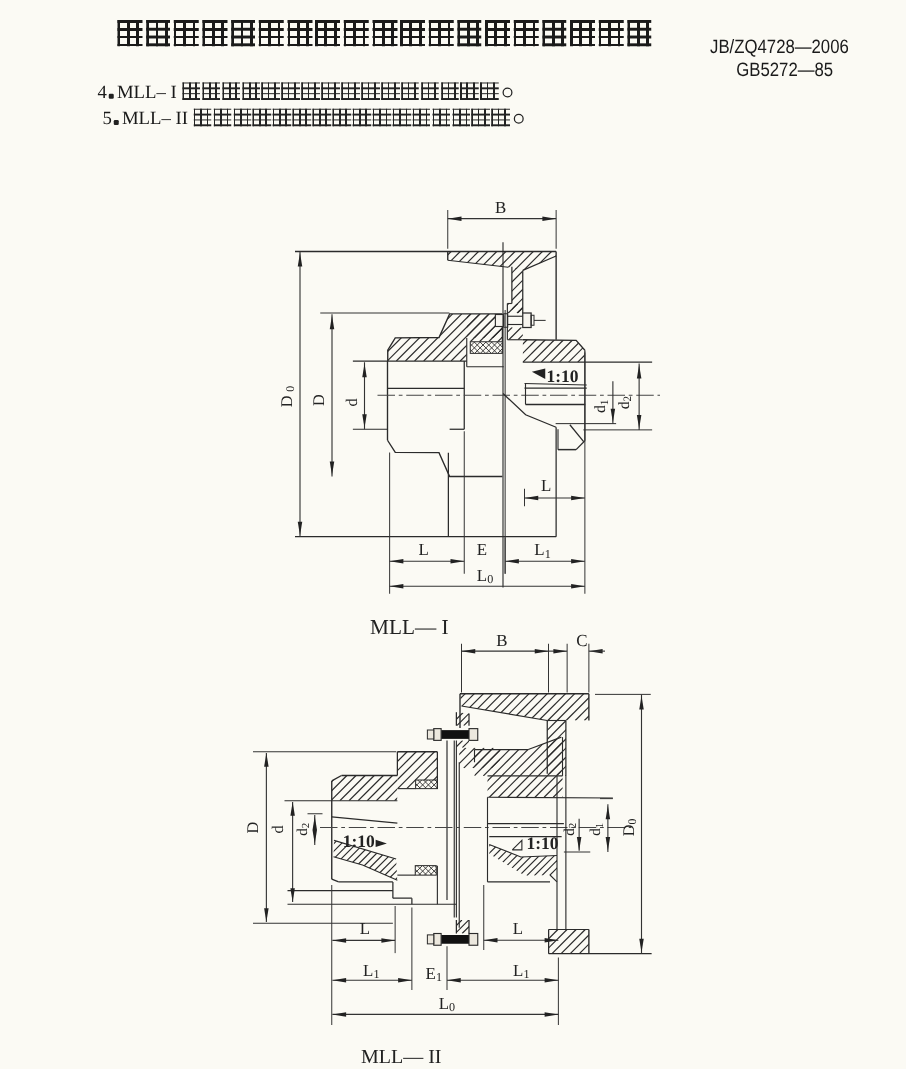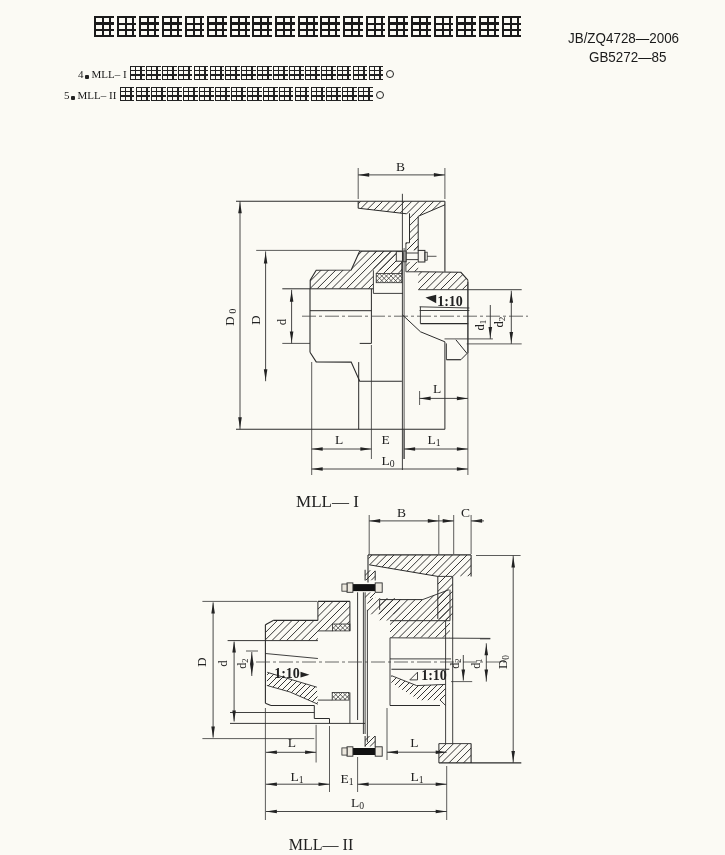--- a/index.html
+++ b/index.html
@@ -2,21 +2,21 @@
 <html><head><meta charset="utf-8"><style>
 html,body{margin:0;padding:0;background:#fbfaf4}
 body{width:725px;height:855px;background:#fbfaf4;font-family:"Liberation Sans",sans-serif;position:relative;overflow:hidden}
 .t{position:absolute;left:94px;top:16px;display:flex;gap:2.85px}
 .t i{display:block;width:19.8px;height:20.5px;background:
  repeating-linear-gradient(0deg,#1a1a1a 0 2.1px,transparent 2.1px 6.2px),
  repeating-linear-gradient(90deg,#1a1a1a 0 2.1px,transparent 2.1px 7.6px);background-size:100% 100%}
 .s i{display:inline-block;width:14.7px;height:14.4px;margin:0 0.62px;background:
  repeating-linear-gradient(0deg,#222 0 1.25px,transparent 1.25px 4.4px),
  repeating-linear-gradient(90deg,#222 0 1.25px,transparent 1.25px 5.2px);vertical-align:-2px}
-.s{position:absolute;font-family:"Liberation Serif",serif;font-size:11px;color:#1a1a1a;white-space:nowrap}
+.s{position:absolute;font-family:"Liberation Serif",serif;font-size:15px;color:#1a1a1a;white-space:nowrap}
 .hdr{position:absolute;font-family:"Liberation Sans",sans-serif;font-size:15.5px;color:#1a1a1a;transform:scaleX(0.865);transform-origin:0 0}
 .circ{display:inline-block;width:6px;height:6px;border:1.4px solid #222;border-radius:50%;vertical-align:0px;margin-left:2px}
 .dn{display:inline-block;width:4px;height:4px;background:#222;border-radius:1px;vertical-align:-1px;margin:0 3px 0 1px}
 </style></head><body>
 <div class="t">
     <i></i>
     <i></i>
     <i></i>
     <i></i>
     <i></i>
@@ -31,21 +31,21 @@
     <i></i>
     <i></i>
     <i></i>
     <i></i>
     <i></i>
     <i></i>
   </div>
 <div class="hdr" style="left:568px;top:29px">JB/ZQ4728—2006</div>
 <div class="hdr" style="left:589px;top:47.5px">GB5272—85</div>
 <div class="s" style="left:78px;top:66px">4<span class="dn"></span>MLL– I <i></i><i></i><i></i><i></i><i></i><i></i><i></i><i></i><i></i><i></i><i></i><i></i><i></i><i></i><i></i><i></i><span class="circ"></span></div>
-<div class="s" style="left:64px;top:87px">5<span class="dn"></span>MLL– II <i></i><i></i><i></i><i></i><i></i><i></i><i></i><i></i><i></i><i></i><i></i><i></i><i></i><i></i><i></i><i></i><span class="circ"></span></div>
+<div class="s" style="left:82px;top:87px">5<span class="dn"></span>MLL– II <i></i><i></i><i></i><i></i><i></i><i></i><i></i><i></i><i></i><i></i><i></i><i></i><i></i><i></i><i></i><i></i><span class="circ"></span></div>
 <svg width="725" height="855" viewBox="0 0 725 855" style="position:absolute;left:0;top:0">
     <defs>
       <clipPath id="c0">
         <polygon points="358.2,201.2 444.9,201.2 444.9,204.8 418.2,216.3 406.6,213.8 358.2,208.2"></polygon>
       </clipPath>
       <clipPath id="c1">
         <polygon points="409.5,213.3 418.2,216.3 418.2,250.6 409.5,250.6"></polygon>
       </clipPath>
       <clipPath id="c2">
         <polygon points="310.2,288.8 310.2,280.2 316.2,270.3 351.2,270.0 359.7,251.1 401.9,251.1 401.9,270.3 373.4,270.3 373.4,288.8"></polygon>

